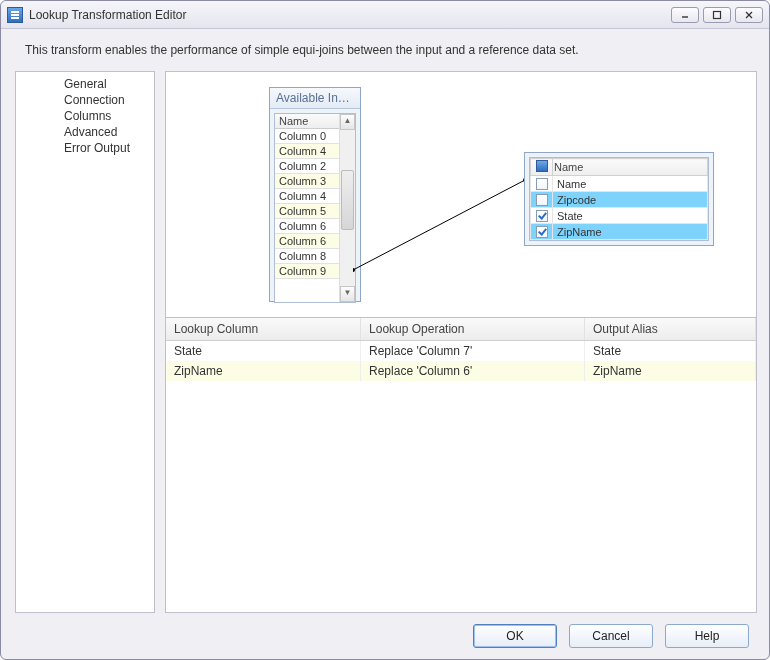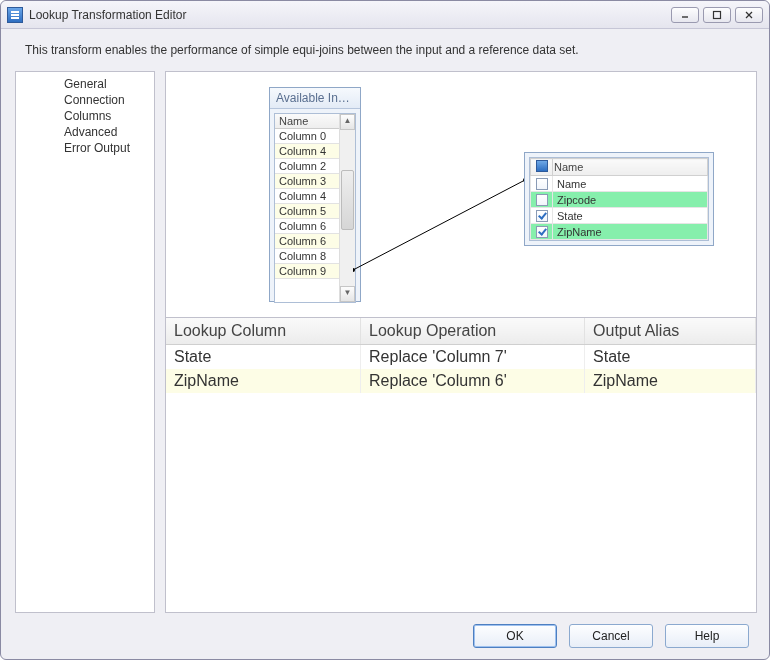--- a/index.html
+++ b/index.html
@@ -155,21 +155,21 @@
     background:linear-gradient(#fafafa,#eee);
     border:1px solid #d0d0d0;
     font-weight:normal; color:#444; text-align:left;
   }
   .lookupbox th.chk { width:22px; text-align:center; }
   .lookupbox td {
     border:1px solid #e5e5e5;
     padding:1px 4px;
   }
   .lookupbox td.chk { text-align:center; }
-  .lookupbox tr.alt td { background:#86efac; }
+  .lookupbox tr.alt td { background:#7dd3fc; }
   .hdrChk {
     display:inline-block;width:12px;height:12px;
     background:linear-gradient(#6fa8e6,#2e6ec1);
     border:1px solid #2e5a9a;
   }
   .cbox {
     display:inline-block;width:12px;height:12px;
     border:1px solid #8a9bb5;
     background:linear-gradient(#fff,#f1f5fb);
     vertical-align:middle;
@@ -194,21 +194,21 @@
   .connector line { stroke:#000; stroke-width:1; }
   .connector circle { fill:#000; }
 
   
   .gridtable {
     border-top:1px solid #c0c0cc;
   }
   .gridtable table {
     width:100%;
     border-collapse:collapse;
-    font-size:16px;
+    font-size:12px;
   }
   .gridtable th {
     text-align:left;
     font-weight:normal;
     color:#444;
     background:linear-gradient(#fafafa,#ececec);
     border-bottom:1px solid #cfcfcf;
     border-right:1px solid #e2e2e2;
     padding:4px 8px;
   }

